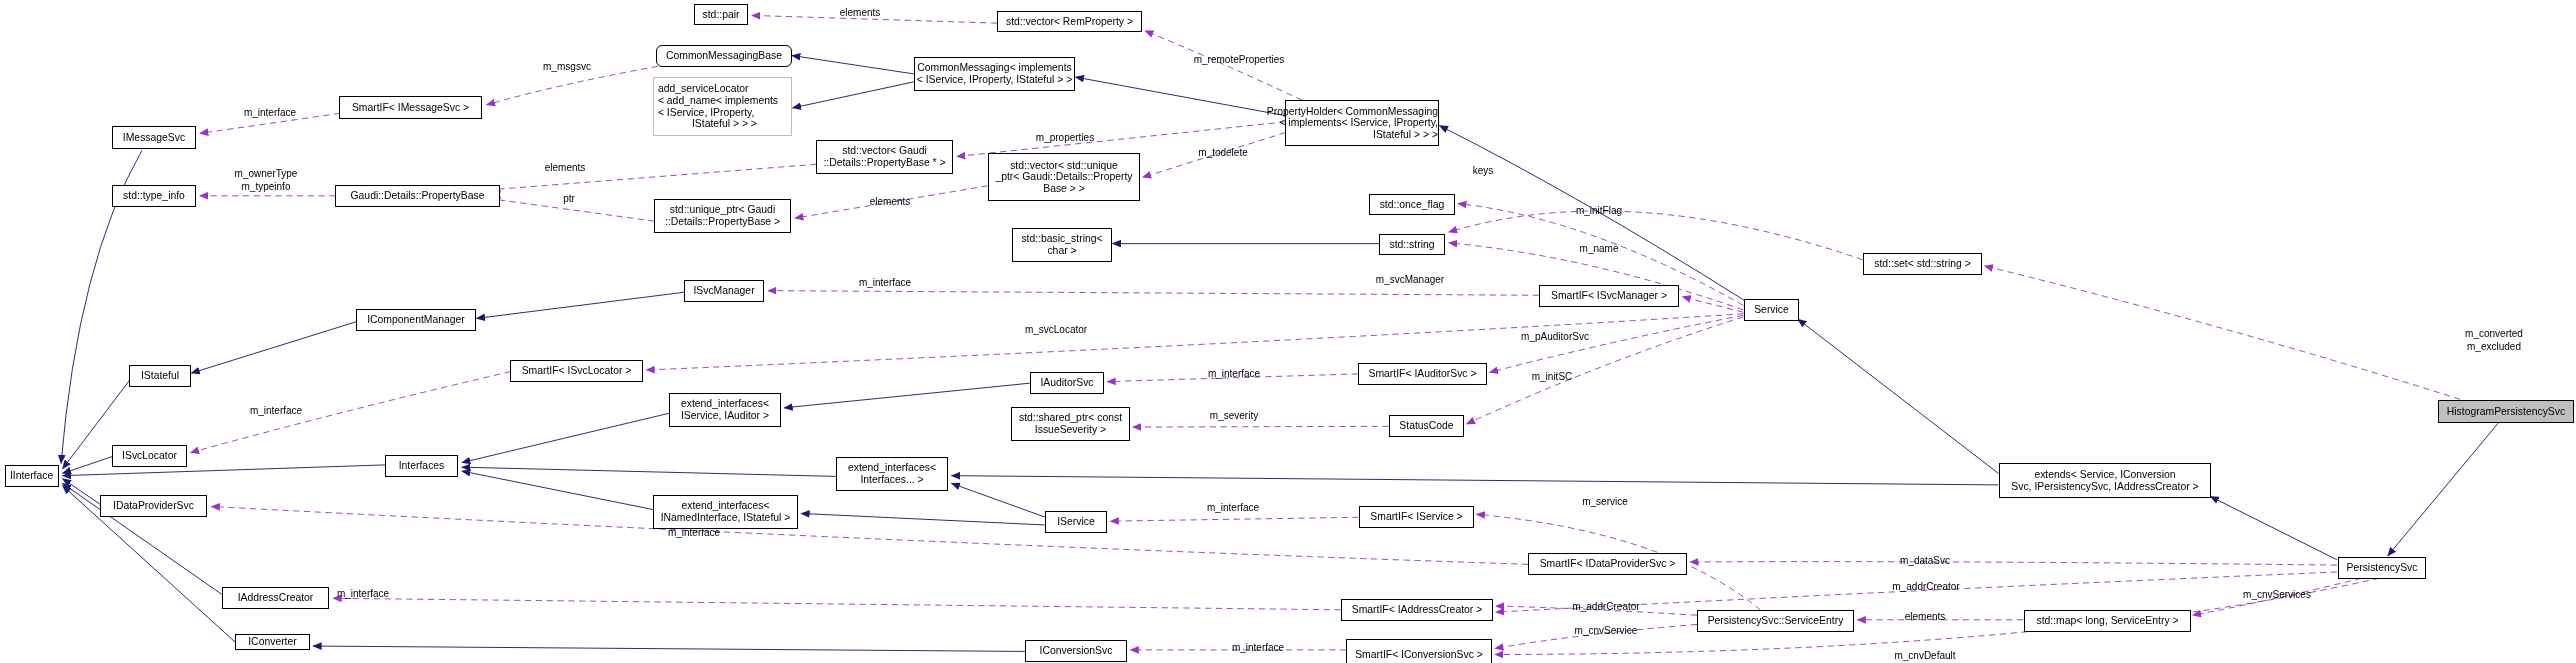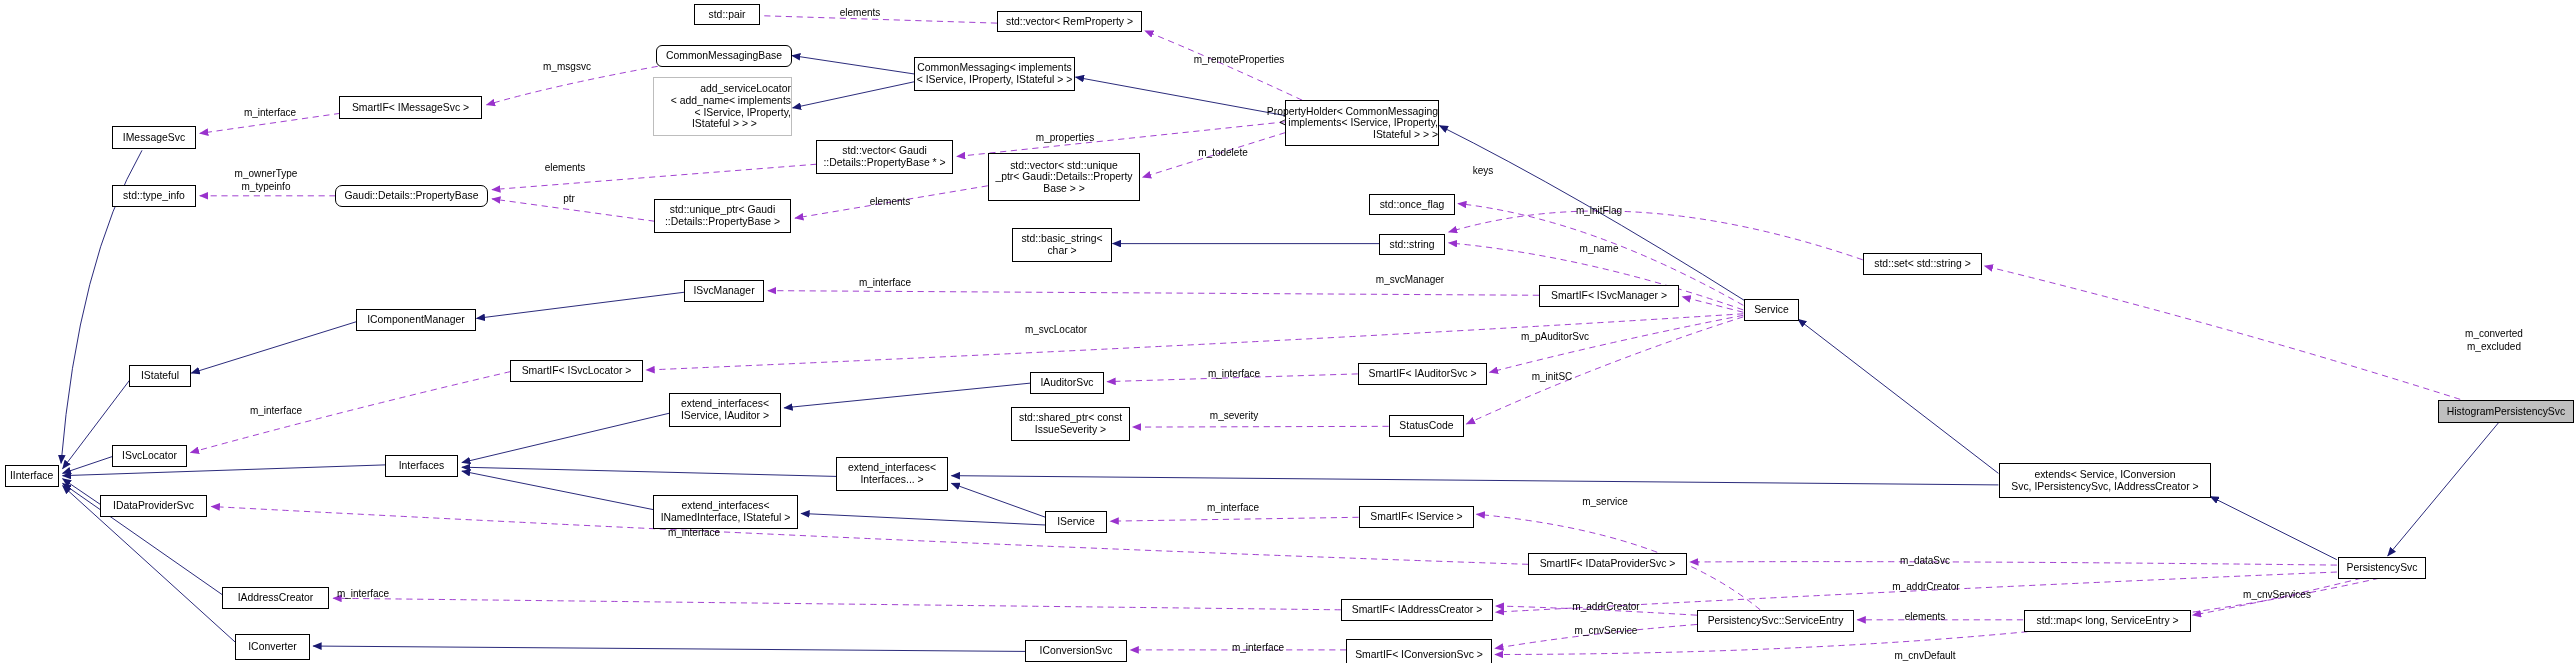--- a/index.html
+++ b/index.html
@@ -2,21 +2,21 @@
 <html style="font-size:12.3px"><head>
 <meta charset="utf-8">
 <style>
   html,body{margin:0;padding:0;background:#ffffff;}
   #stage{position:relative;width:2576px;height:663px;background:#ffffff;overflow:hidden;
          font-family:"Liberation Sans","DejaVu Sans",sans-serif;}
   #edges{position:absolute;left:0;top:0;width:2576px;height:663px;}
   .node{position:absolute;box-sizing:border-box;background:#ffffff;border:0.8px solid #000000;
         display:flex;flex-direction:column;justify-content:center;align-items:center;
         font-size:10.4px;line-height:11.6px;color:#000000;white-space:nowrap;z-index:2;}
-  .node.helper{border-color:#bdbdbd;align-items:flex-end;padding-left:3.9px;}
+  .node.helper{border-color:#bdbdbd;align-items:flex-start;padding-left:3.9px;}
   .node.helper .ln:last-child{align-self:center;}
   .node.selected{background:#bfbfbf;border-width:1.2px;}
   .edge-label{position:absolute;transform:translate(-50%,-50%);font-size:10px;color:#000000;
               white-space:nowrap;z-index:3;}
   .ln{display:block;}
 </style>
 </head>
 <body>
 
 <div id="stage">
@@ -82,21 +82,21 @@
       <path d="M1745,843 L1465,843" fill="none" stroke="#9932cc" stroke-width="1.2" stroke-dasharray="8,6" marker-end="url(#arrow-dashed)"></path>
       <path d="M2200,798 Q2050,789 1939,786" fill="none" stroke="#9932cc" stroke-width="1.2" stroke-dasharray="8,6" marker-end="url(#arrow-dashed)"></path>
       <path d="M2200,810 Q2050,822 1938,841" fill="none" stroke="#9932cc" stroke-width="1.2" stroke-dasharray="8,6" marker-end="url(#arrow-dashed)"></path>
       <path d="M3030,733 Q2500,727 2191,729" fill="none" stroke="#9932cc" stroke-width="1.2" stroke-dasharray="8,6" marker-end="url(#arrow-dashed)"></path>
       <path d="M3030,742 Q2500,764 1939,794" fill="none" stroke="#9932cc" stroke-width="1.2" stroke-dasharray="8,6" marker-end="url(#arrow-dashed)"></path>
       <path d="M3062,750 Q2950,778 2843,798" fill="none" stroke="#9932cc" stroke-width="1.2" stroke-dasharray="8,6" marker-end="url(#arrow-dashed)"></path>
       <path d="M2623,804 L2408,804" fill="none" stroke="#9932cc" stroke-width="1.2" stroke-dasharray="8,6" marker-end="url(#arrow-dashed)"></path>
       <path d="M3085,750 Q2650,848 1938,849" fill="none" stroke="#9932cc" stroke-width="1.2" stroke-dasharray="8,6" marker-end="url(#arrow-dashed)"></path>
       <path d="M3190,518 Q2880,420 2573,345" fill="none" stroke="#9932cc" stroke-width="1.2" stroke-dasharray="8,6" marker-end="url(#arrow-dashed)"></path>
     </svg>
-    <div class="node" style="left: 694px; top: 3.9px; width: 66px; height: 21.6px;">
+    <div class="node" style="left: 694px; top: 3.9px; width: 54px; height: 21.6px;">
       <span class="ln">std::pair</span>
     </div>
     <div class="node" style="left: 997px; top: 10.8px; width: 145px; height: 21.6px;">
       <span class="ln">std::vector&lt; RemProperty &gt;</span>
     </div>
     <div class="node" style="left: 656px; top: 45px; width: 136px; height: 21.6px; border-radius: 6px;">
       <span class="ln">CommonMessagingBase</span>
     </div>
     <div class="node helper" style="left: 653px; top: 77px; width: 139px; height: 59px;">
       <span class="ln">add_serviceLocator</span>
@@ -119,21 +119,21 @@
     </div>
     <div class="node" style="left: 988px; top: 153px; width: 152px; height: 48px;">
       <span class="ln">std::vector&lt; std::unique</span>
       <span class="ln">_ptr&lt; Gaudi::Details::Property</span>
       <span class="ln">Base &gt; &gt;</span>
     </div>
     <div class="node" style="left: 654px; top: 199px; width: 137px; height: 34px;">
       <span class="ln">std::unique_ptr&lt; Gaudi</span>
       <span class="ln">::Details::PropertyBase &gt;</span>
     </div>
-    <div class="node" style="left: 335px; top: 185px; width: 153px; height: 21.6px; border-radius: 7px;">
+    <div class="node" style="left: 335px; top: 185px; width: 165px; height: 21.6px;">
       <span class="ln">Gaudi::Details::PropertyBase</span>
     </div>
     <div class="node" style="left: 112px; top: 185px; width: 84px; height: 21.6px;">
       <span class="ln">std::type_info</span>
     </div>
     <div class="node" style="left: 112px; top: 126px; width: 84px; height: 23px;">
       <span class="ln">IMessageSvc</span>
     </div>
     <div class="node" style="left: 339px; top: 96px; width: 143px; height: 23px;">
       <span class="ln">SmartIF&lt; IMessageSvc &gt;</span>
@@ -214,21 +214,21 @@
     </div>
     <div class="node" style="left: 1528px; top: 553px; width: 159px; height: 21.6px;">
       <span class="ln">SmartIF&lt; IDataProviderSvc &gt;</span>
     </div>
     <div class="node" style="left: 222px; top: 587px; width: 107px; height: 21.6px;">
       <span class="ln">IAddressCreator</span>
     </div>
     <div class="node" style="left: 1341px; top: 599px; width: 152px; height: 21.6px;">
       <span class="ln">SmartIF&lt; IAddressCreator &gt;</span>
     </div>
-    <div class="node" style="left: 235px; top: 634px; width: 75px; height: 26px;">
+    <div class="node" style="left: 235px; top: 634px; width: 75px; height: 16px;">
       <span class="ln">IConverter</span>
     </div>
     <div class="node" style="left: 1025px; top: 640px; width: 102px; height: 21.6px;">
       <span class="ln">IConversionSvc</span>
     </div>
     <div class="node" style="left: 1346px; top: 639px; width: 146px; height: 32px;">
       <span class="ln">SmartIF&lt; IConversionSvc &gt;</span>
     </div>
     <div class="node" style="left: 1697px; top: 610px; width: 157px; height: 21.6px;">
       <span class="ln">PersistencySvc::ServiceEntry</span>

